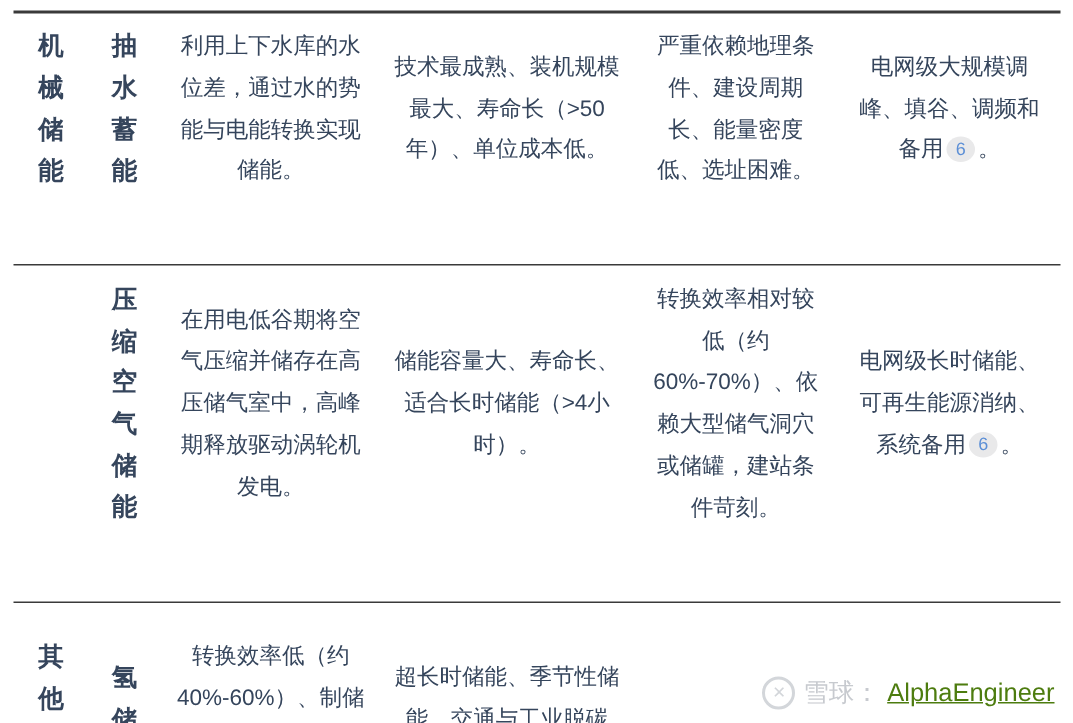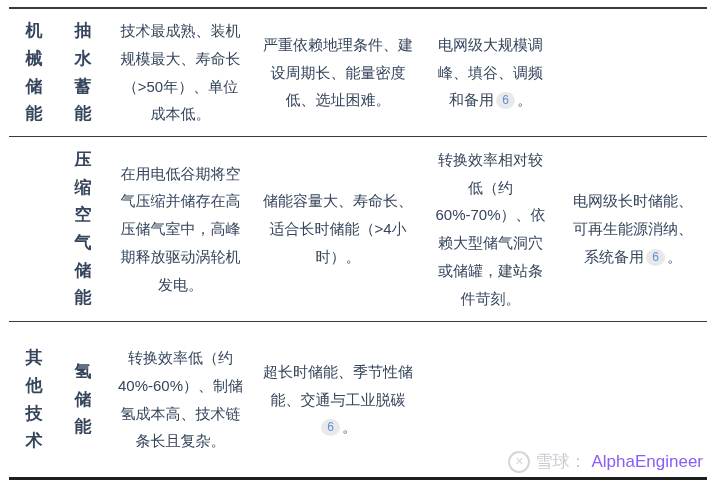--- a/index.html
+++ b/index.html
@@ -18,21 +18,21 @@
     top: 7px;
     width: 698px;
     border-top: 2px solid #3a3a3a;
     border-bottom: 3px solid #1f1f1f;
   }
   .t-row {
     display: grid;
     grid-template-columns: 50px 48px 147px 168px 137px 1fr;
     align-items: center;
   }
-  .t-row + .t-row { border-top: 1.5px solid #3a3a3a; }
+  .t-row + .t-row { border-top: 1.5px solid #3a3a3a; margin-top: 40px; }
   .t-row.r1 { min-height: 123px; }
   .t-row.r2 { min-height: 184px; }
   .t-row.r3 { min-height: 155px; }
   .cell {
     text-align: center;
     font-size: 15px;
     line-height: 1.85;
     padding: 8px 9px;
     color: #35455c;
   }
@@ -75,32 +75,33 @@
     align-items: center;
     justify-content: center;
     width: 18px;
     height: 18px;
     border: 2px solid #d3d6da;
     border-radius: 50%;
     color: #d3d6da;
     font-size: 11px;
     font-weight: bold;
   }
-  .wm-en { color: #8b5cf6; }
+  .wm-en { color: #4d7c0f; text-decoration: underline; }
 </style>
 </head>
 <body>
 
 <div class="page">
 
   <div class="storage-table">
 
     <div class="t-row r1">
       <div class="cell vert">机械储能</div>
       <div class="cell vert">抽水蓄能</div>
+      <div class="cell">利用上下水库的水位差，通过水的势能与电能转换实现储能。</div>
       <div class="cell">技术最成熟、装机规模最大、寿命长（&gt;50年）、单位成本低。</div>
       <div class="cell">严重依赖地理条件、建设周期长、能量密度低、选址困难。</div>
       <div class="cell"><span>电网级大规模调峰、填谷、调频和备用</span><span class="badge">6</span><span>。</span></div>
     </div>
 
     <div class="t-row r2">
       <div class="cell vert"></div>
       <div class="cell vert">压缩空气储能</div>
       <div class="cell">在用电低谷期将空气压缩并储存在高压储气室中，高峰期释放驱动涡轮机发电。</div>
       <div class="cell">储能容量大、寿命长、适合长时储能（&gt;4小时）。</div>

